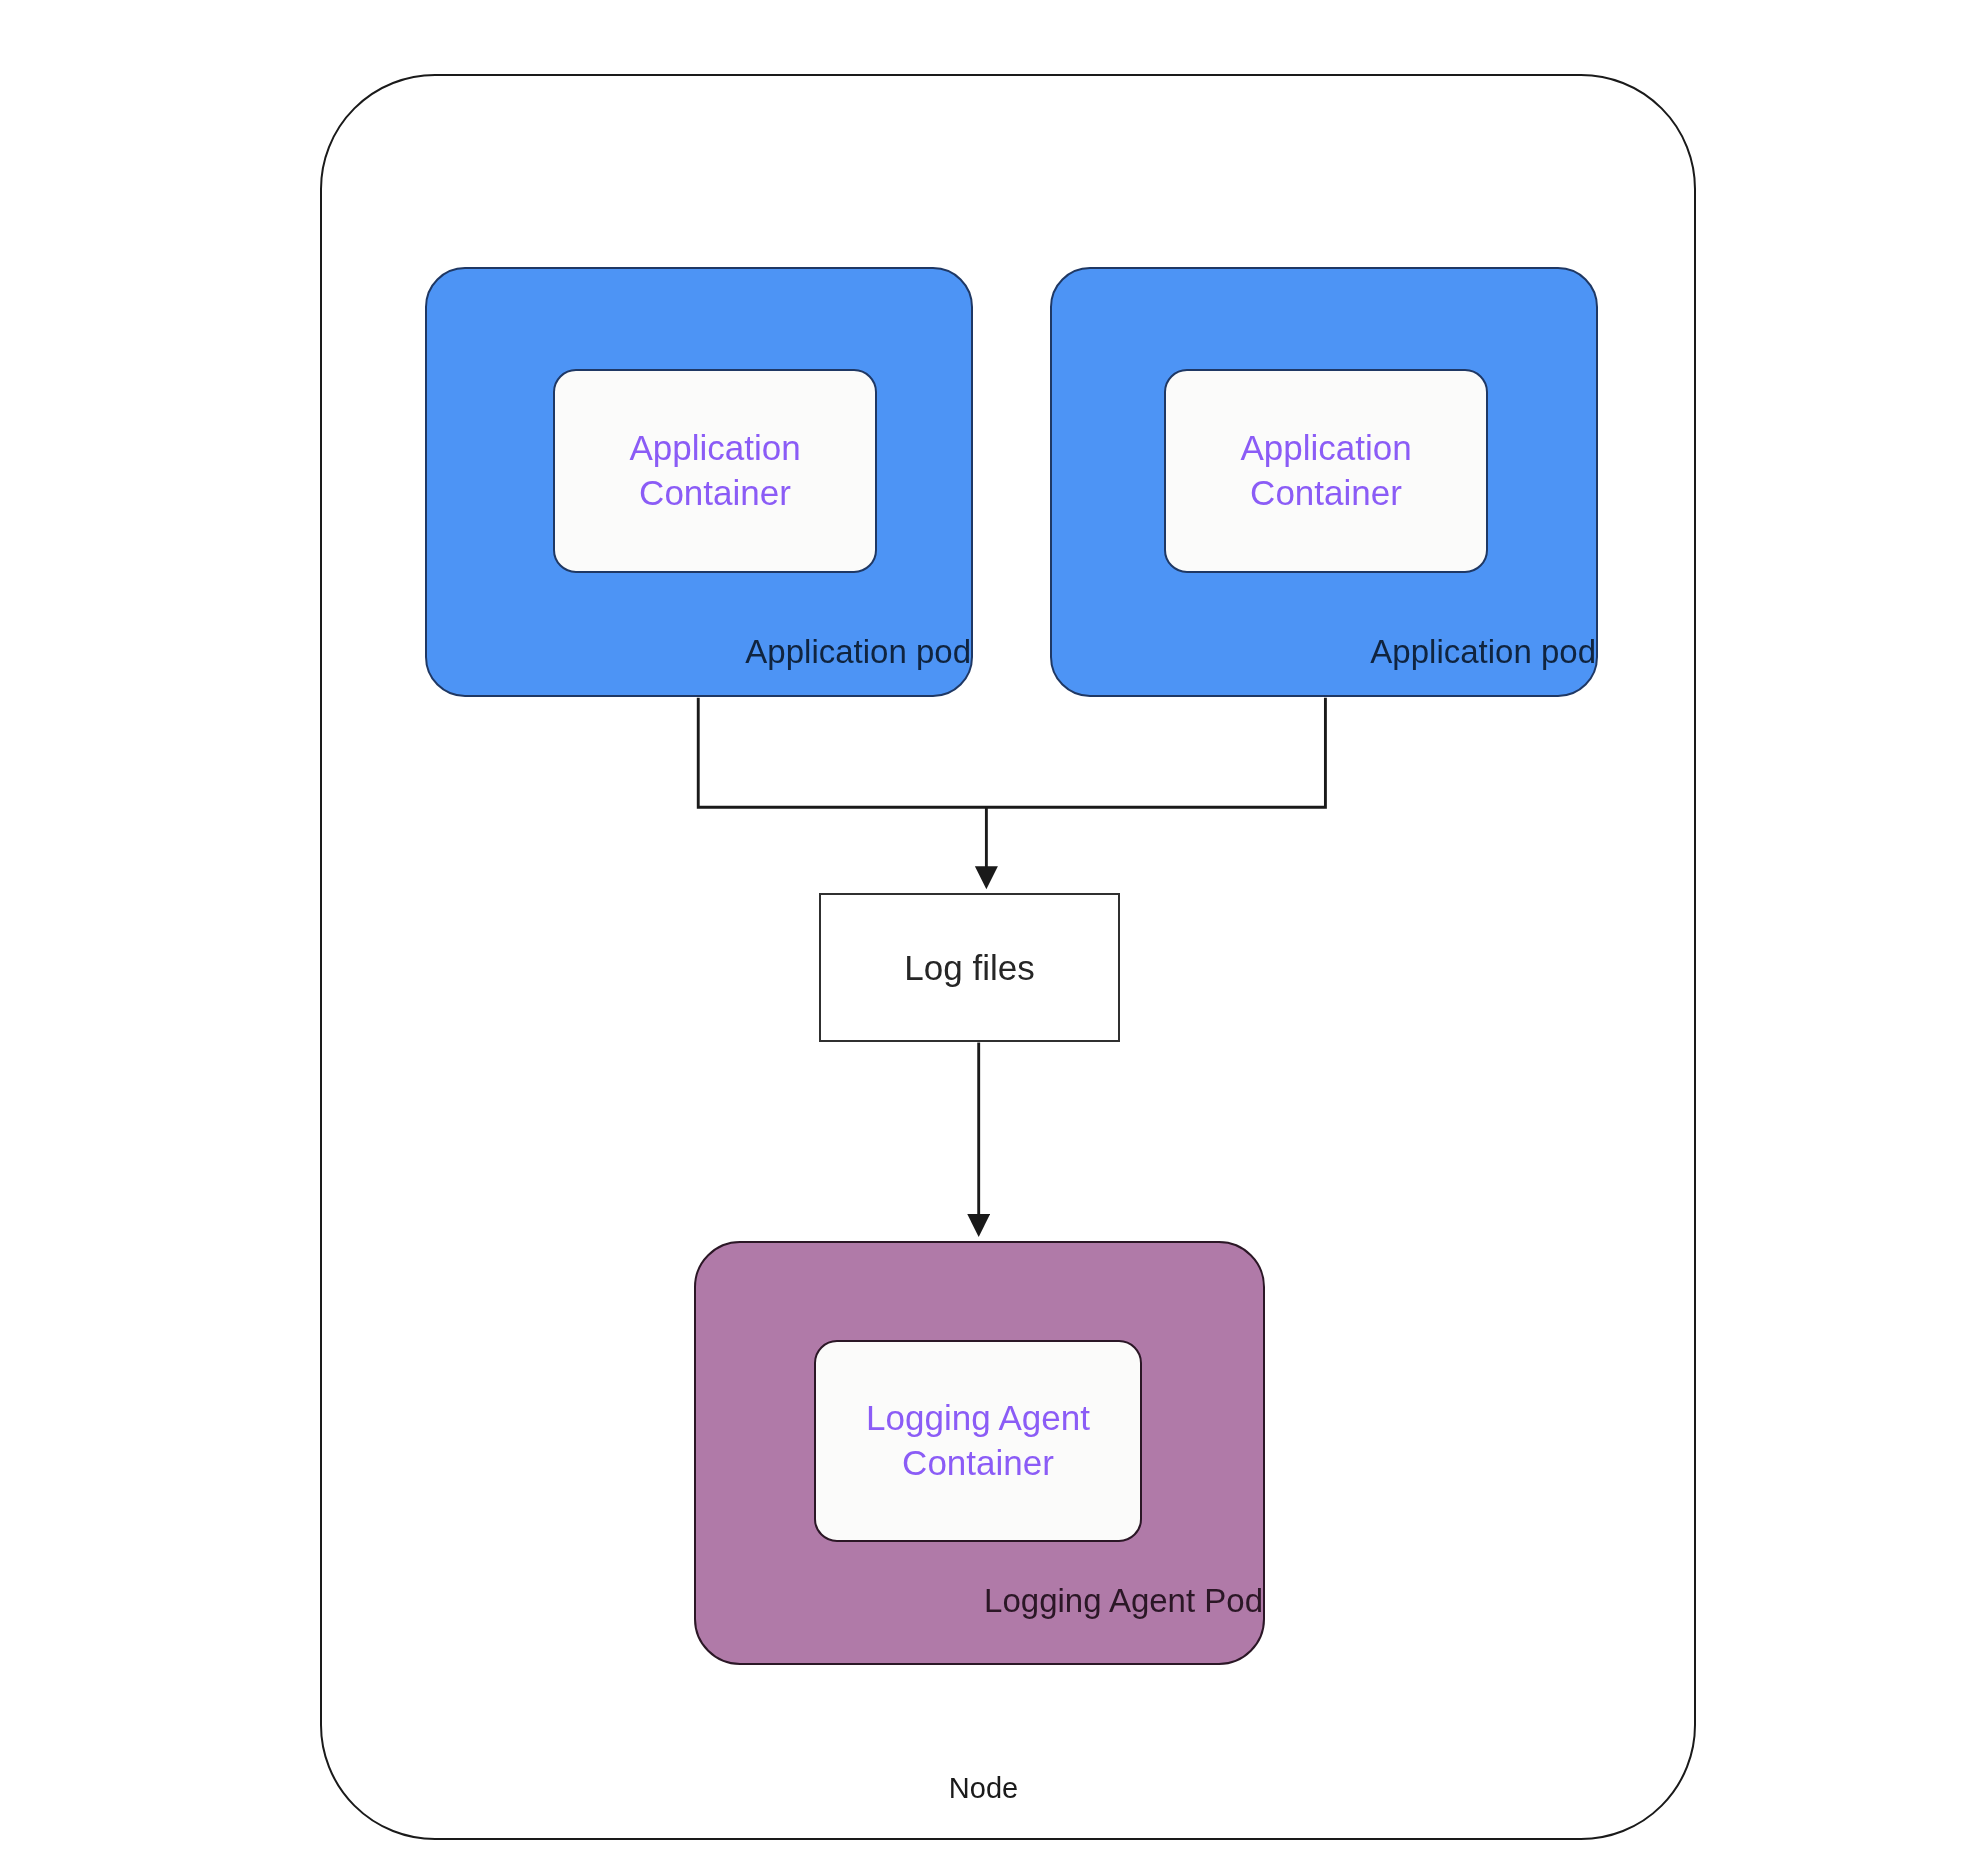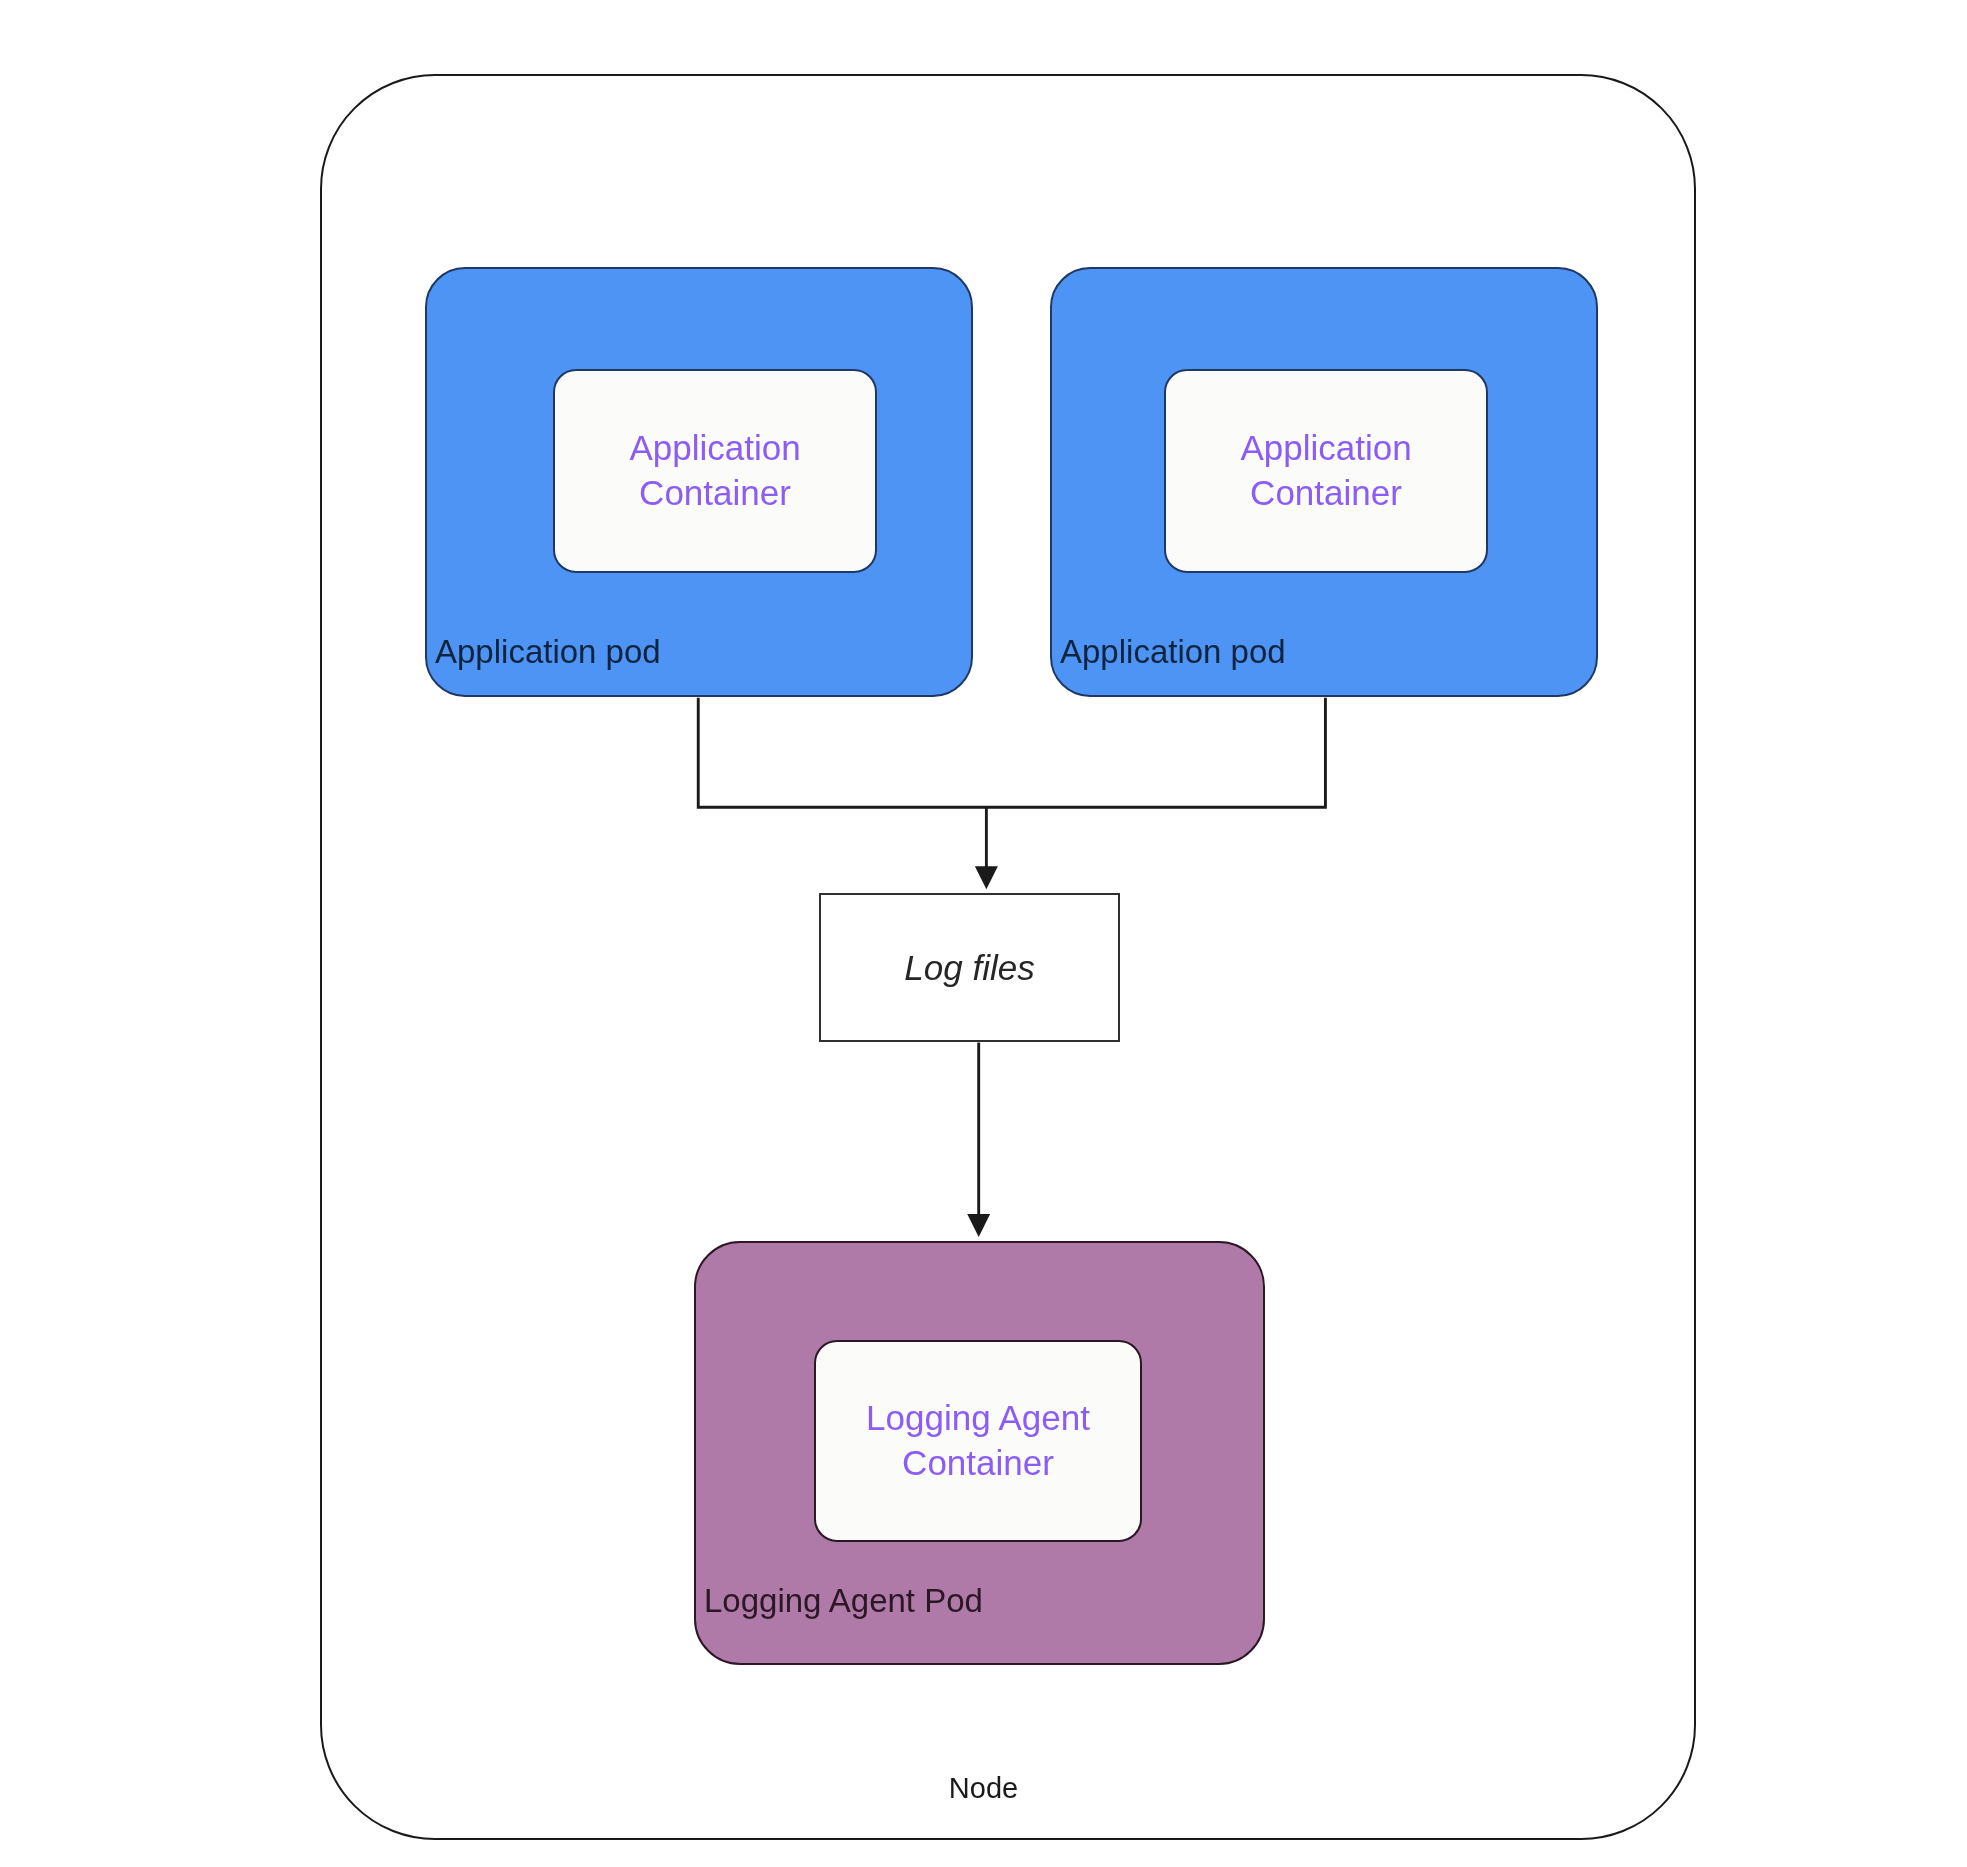--- a/index.html
+++ b/index.html
@@ -58,21 +58,21 @@
     left: 1050px;
     top: 267px;
     width: 548px;
     height: 430px;
   }
   .pod-label {
     position: absolute;
     left: 0;
     right: 0;
     bottom: 23px;
-    text-align: left;
+    text-align: right;
     font-size: 33px;
     color: #10243f;
     line-height: 1.2;
     padding-left: 8px;
   }
   
   .inner-container {
     position: absolute;
     box-sizing: border-box;
     border: 2.9px solid #1f3864;
@@ -134,21 +134,20 @@
     border: 2.9px solid #303030;
     background: #ffffff;
     display: flex;
     align-items: center;
     justify-content: center;
   }
   .logfiles-box .txt {
     font-size: 35px;
     color: #262626;
     line-height: 1.2;
-    font-style: italic;
   }
   
   .connectors {
     position: absolute;
     left: 0;
     top: 0;
     width: 1967px;
     height: 1868px;
     pointer-events: none;
   }

